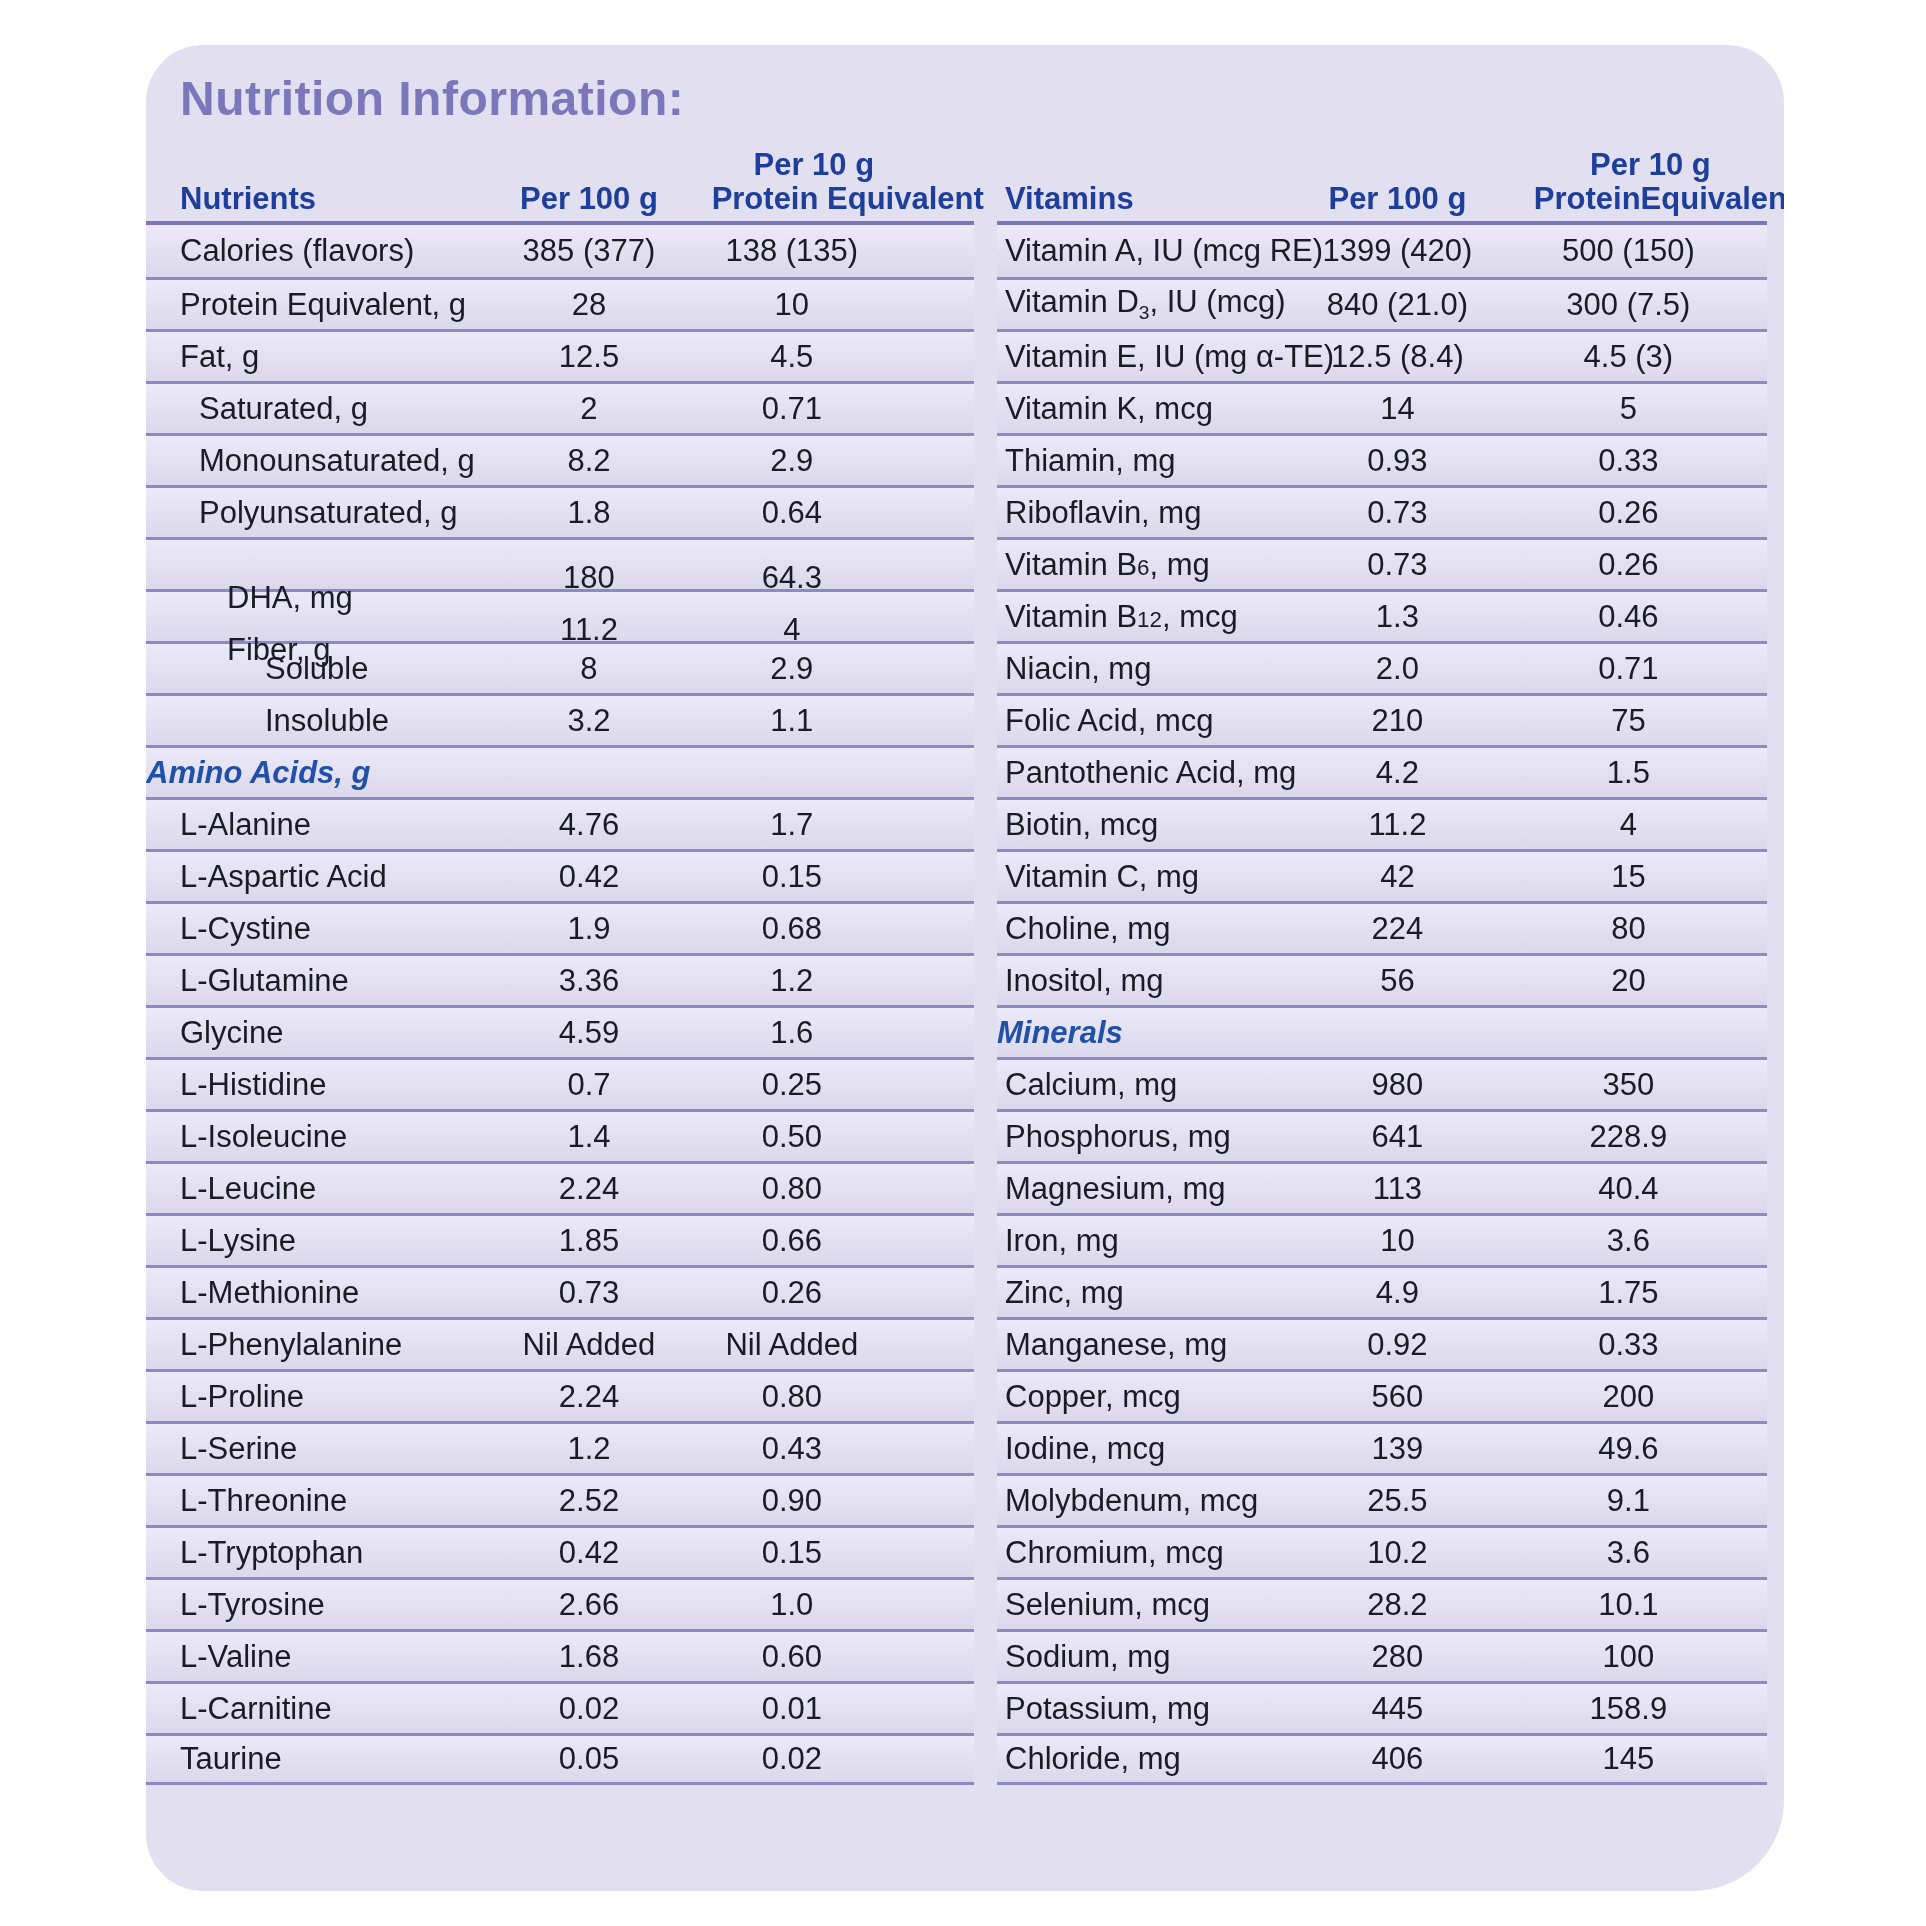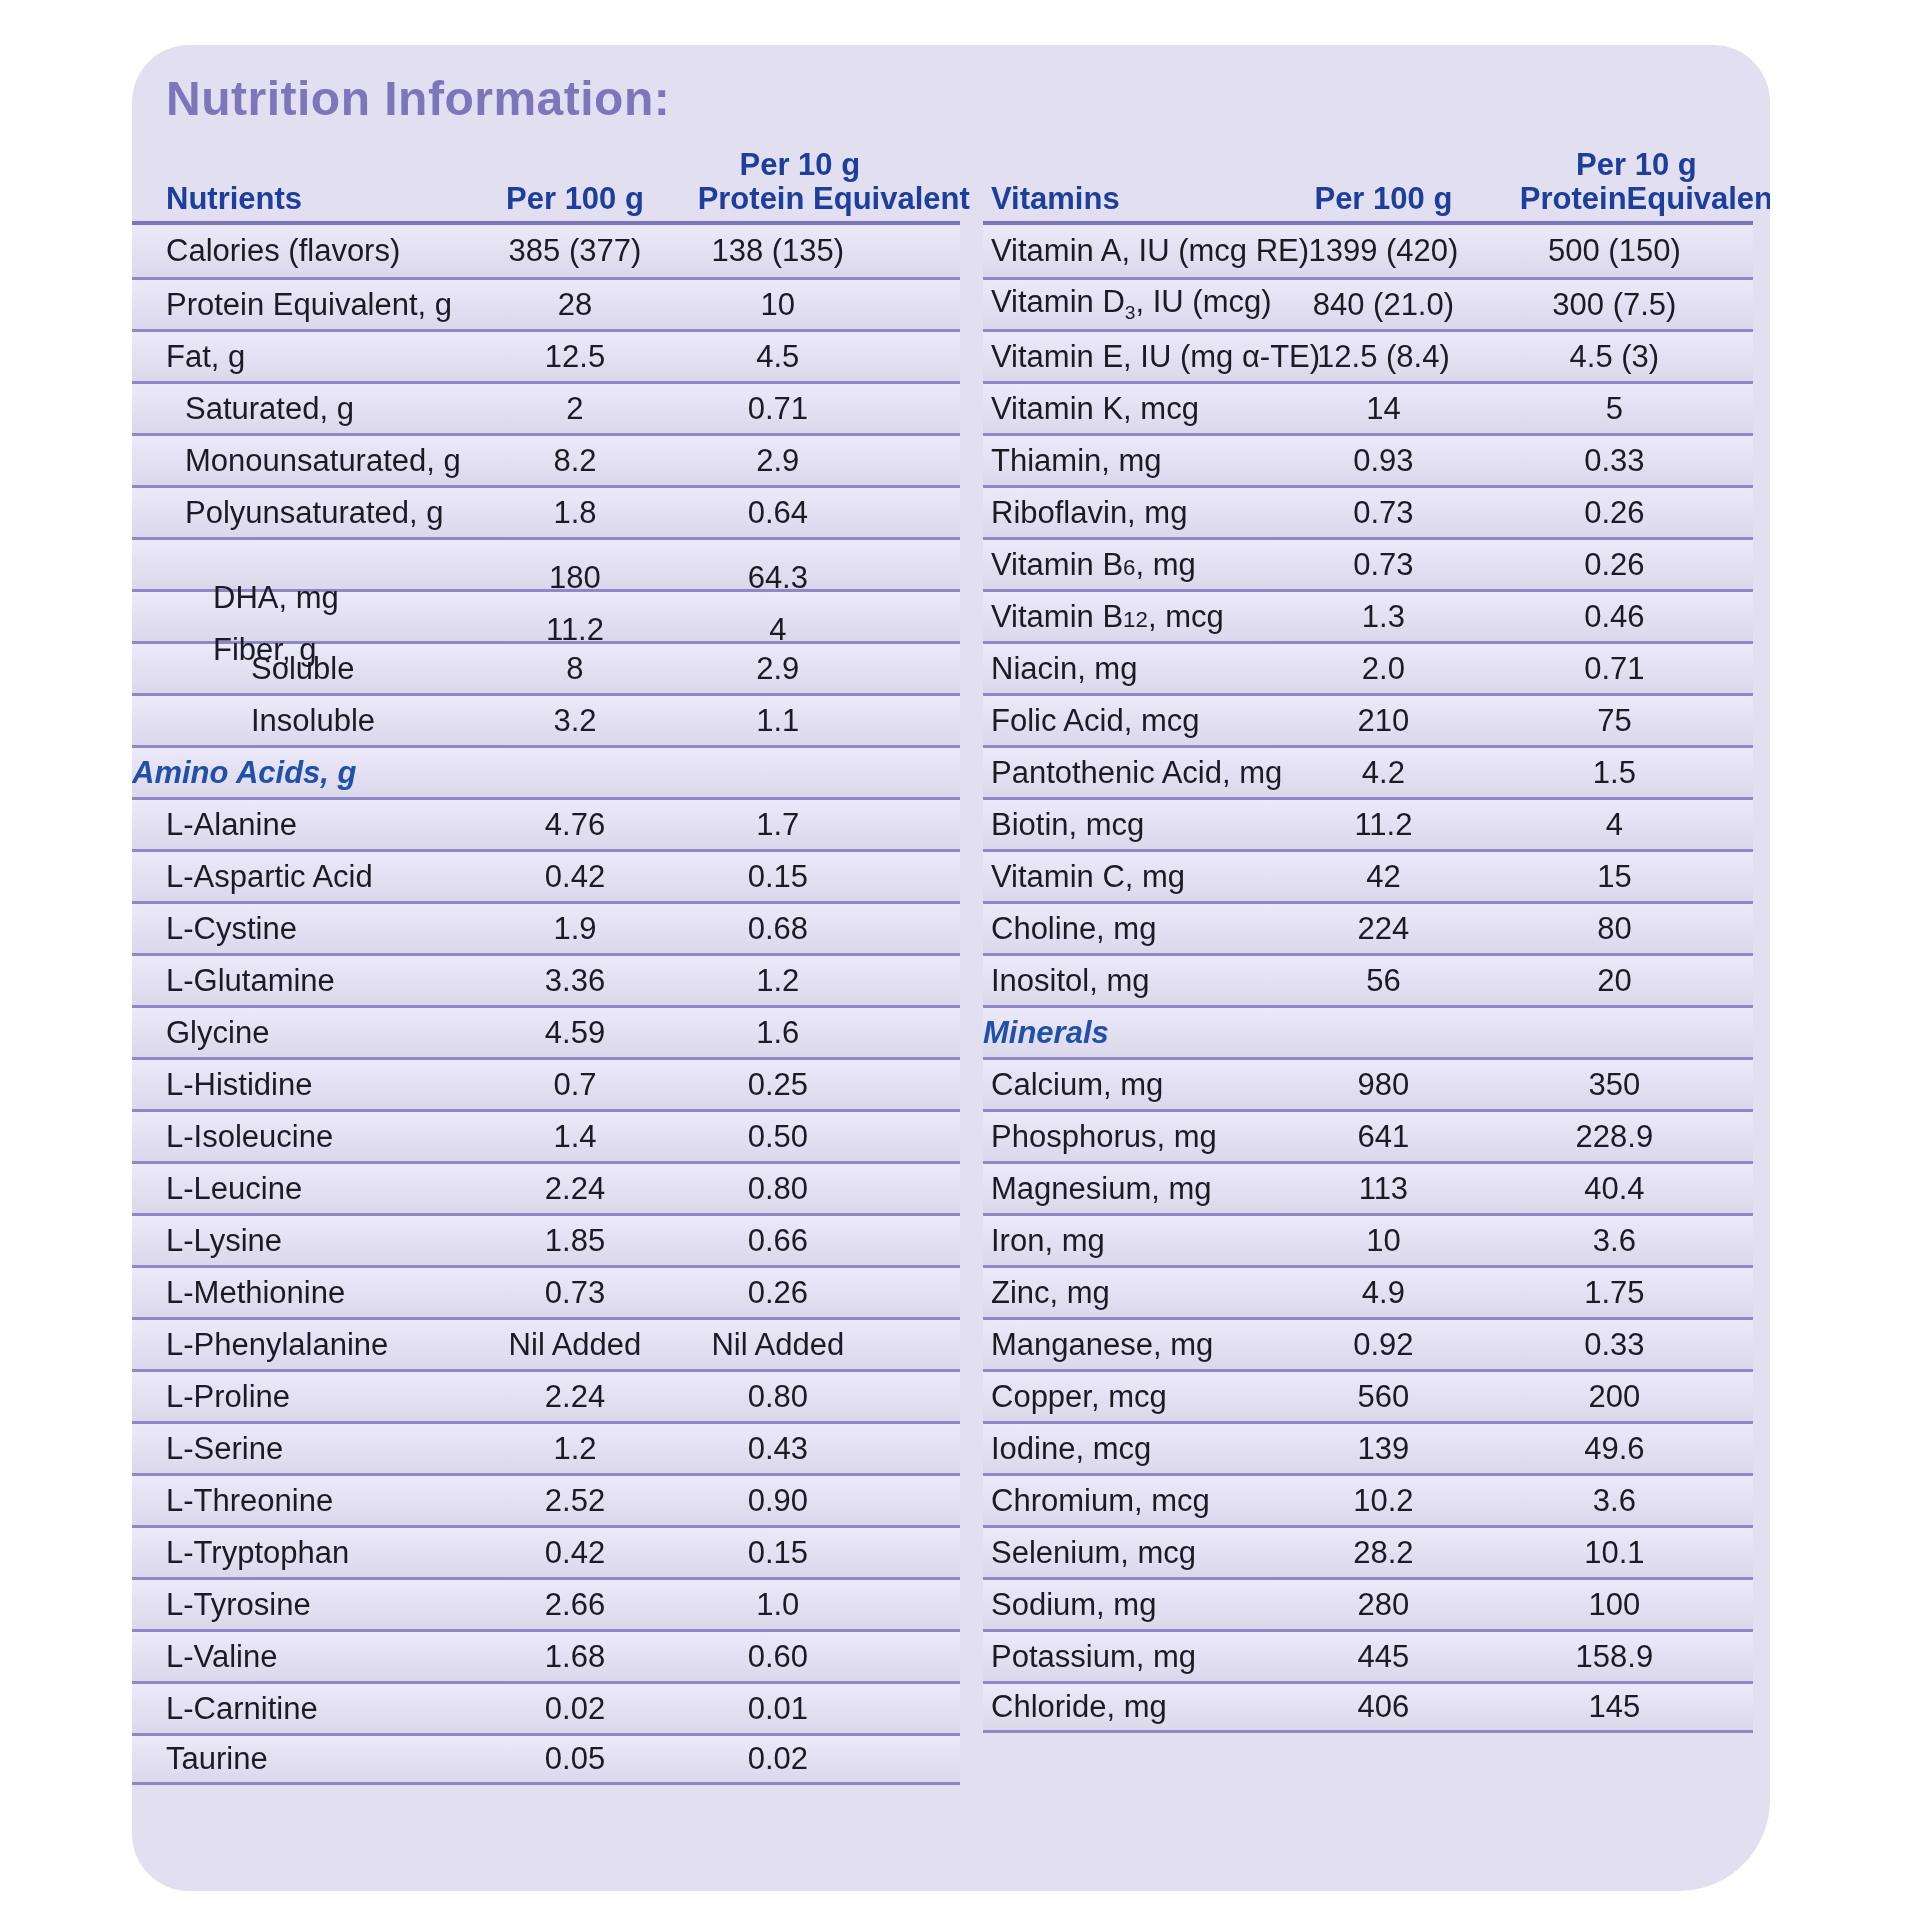--- a/index.html
+++ b/index.html
@@ -9,21 +9,21 @@
     --header-blue: #1e3e9c;
     --section-blue: #2150a8;
     --body-text: #1b1b24;
     --line: #8e88c4;
     --line-strong: #7c75b8;
   }
   * { margin:0; padding:0; box-sizing:border-box; }
   html,body { width:1927px; height:1927px; background:var(--page-bg);
     font-family:"Liberation Sans", sans-serif; position:relative; }
 
-  .panel { position:absolute; left:132px; top:45px; width:1638px; height:1846px;
+  .panel { position:absolute; left:146px; top:45px; width:1638px; height:1846px;
     background:var(--panel-bg); border-radius:57px 57px 91px 57px; overflow:hidden; }
 
   .title { position:absolute; left:34px; top:26px; font-size:48px; font-weight:bold;
     color:var(--title-purple); letter-spacing:0.5px; white-space:nowrap; }
 
   .table { position:absolute; top:87px; }
   .left-table  { left:0px;   width:828px; }
   .right-table { left:851px; width:770px; }
 
   .thead { display:grid; align-items:end; height:93px; padding-bottom:4px;
@@ -348,20 +348,25 @@
           <div class="cell label ind0">Copper, mcg</div>
           <div class="cell val">560</div>
           <div class="cell val">200</div>
         </div>
         <div class="row body-row">
           <div class="cell label ind0">Iodine, mcg</div>
           <div class="cell val">139</div>
           <div class="cell val">49.6</div>
         </div>
         <div class="row body-row">
+          <div class="cell label ind0">Molybdenum, mcg</div>
+          <div class="cell val">25.5</div>
+          <div class="cell val">9.1</div>
+        </div>
+        <div class="row body-row">
           <div class="cell label ind0">Chromium, mcg</div>
           <div class="cell val">10.2</div>
           <div class="cell val">3.6</div>
         </div>
         <div class="row body-row">
           <div class="cell label ind0">Selenium, mcg</div>
           <div class="cell val">28.2</div>
           <div class="cell val">10.1</div>
         </div>
         <div class="row body-row">

